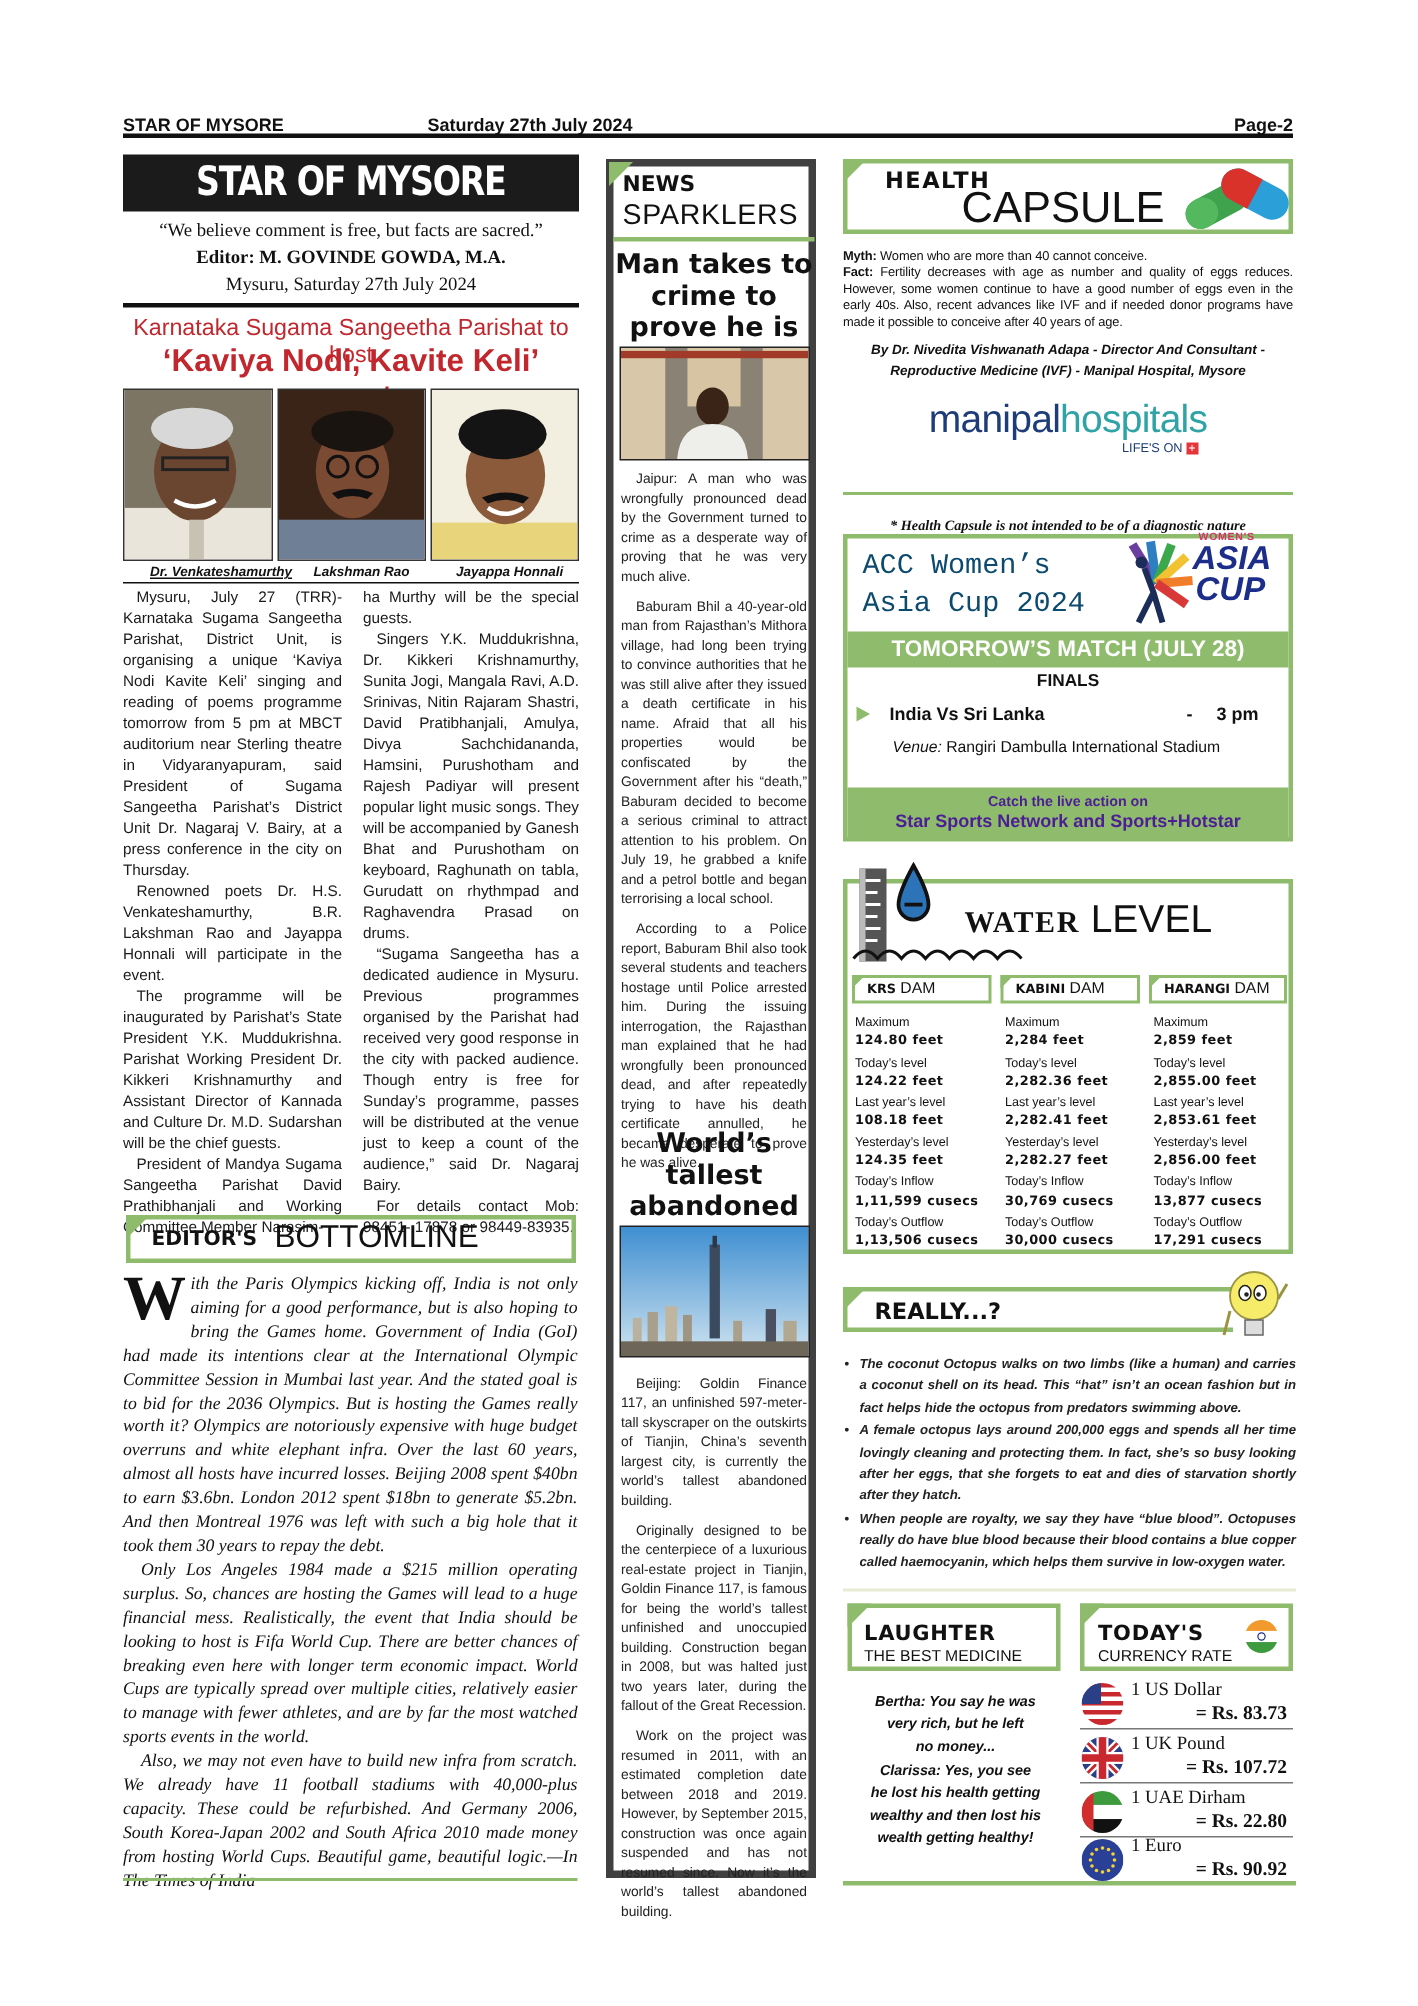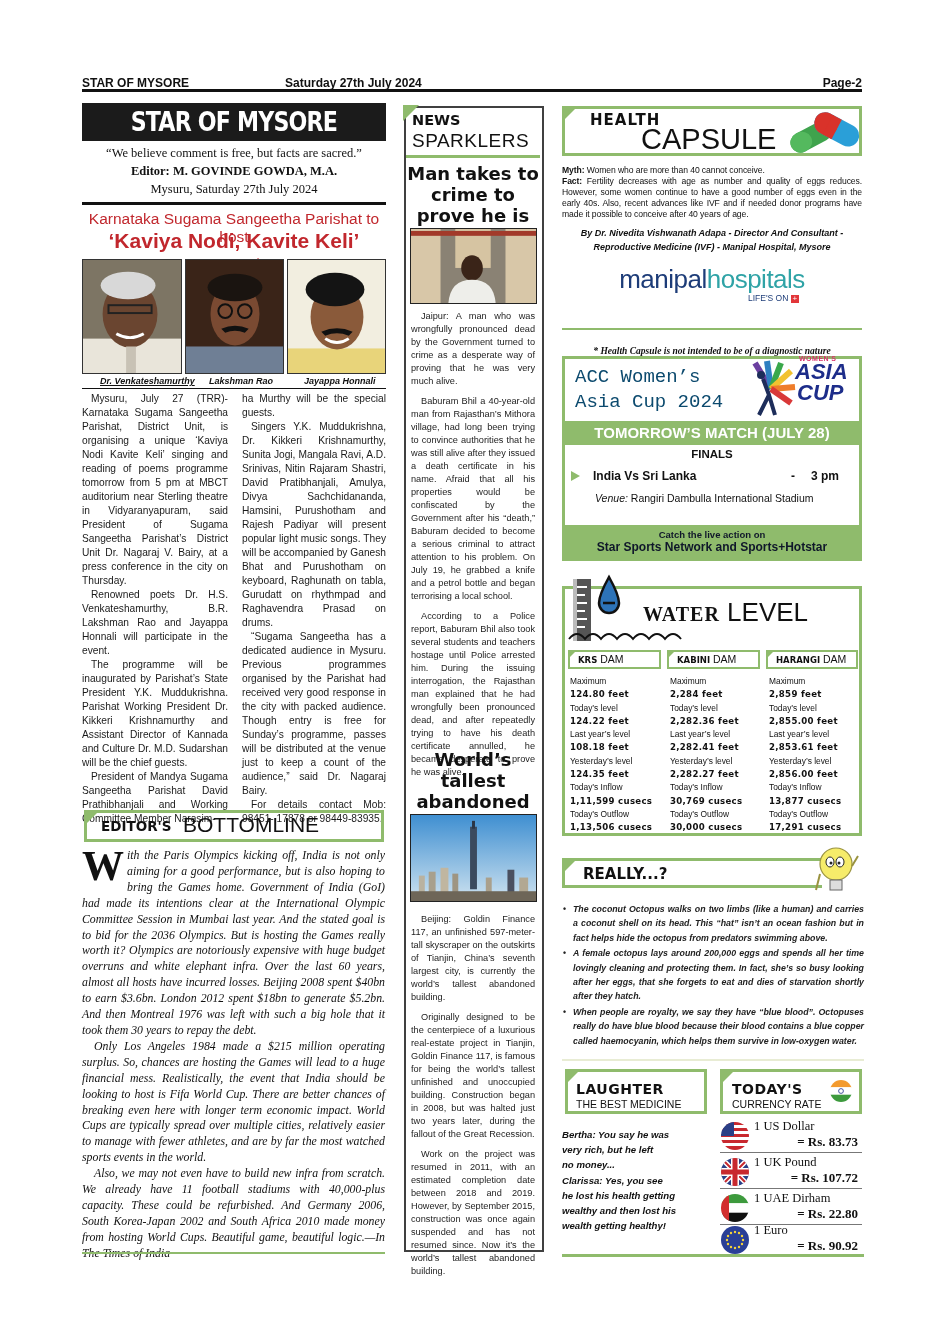--- a/index.html
+++ b/index.html
@@ -33,21 +33,21 @@
   
   #ebl{left:84px;top:810px;width:300px;height:32px;}
   #ebl .t1{position:absolute;left:14px;top:5px;font-weight:bold;font-size:13.5px;font-family:"DejaVu Sans",sans-serif;}
   #ebl .t2{position:absolute;left:96px;top:0px;font-size:21px;}
   #ebltext{left:82px;top:848px;width:303px;font-family:"Liberation Serif",serif;font-style:italic;font-size:11.8px;line-height:15.9px;text-align:justify;}
   #ebltext p{text-indent:12px;}
   #ebltext p.first{text-indent:0;}
   .dropcap{float:left;font-size:42px;line-height:32px;font-weight:bold;font-style:normal;margin-right:3px;margin-top:2px;}
   #eblrule{left:82px;top:1252px;width:303px;border-top:2px solid #8fbb6c;}
   
-  #nsbox{left:404px;top:106px;width:140px;height:1146px;border:2px solid #404040;}
+  #nsbox{left:404px;top:106px;width:140px;height:1146px;border:5px solid #404040;}
   #nsbox .hdr{position:absolute;left:0;top:0;width:134px;height:50px;border-bottom:3px solid #8fbb6c;}
   #nsbox .hdr .a{position:absolute;left:6px;top:4px;font-weight:bold;font-size:14.5px;font-family:"DejaVu Sans",sans-serif;}
   #nsbox .hdr .b{position:absolute;left:6px;top:22px;font-size:19px;letter-spacing:0.5px;}
   .nshead{position:absolute;left:0;width:134px;text-align:center;font-weight:bold;font-size:18px;line-height:21px;font-family:"DejaVu Sans",sans-serif;}
   .nstext{position:absolute;left:5px;width:124px;font-size:9.2px;line-height:13px;text-align:justify;color:#222;}
   .nstext p{text-indent:10px;margin-bottom:7px;}
   .nsphoto{position:absolute;left:4px;width:127px;border:1px solid #222;overflow:hidden;}
   .nsphoto svg{display:block;width:100%;height:100%;}
   
   #hcbox{left:562px;top:106px;width:300px;height:50px;}
@@ -65,21 +65,21 @@
   #acbox{left:562px;top:356px;width:300px;height:205px;border:3px solid #8fbb6c;background:#fff;}
   #actitle{position:absolute;left:10px;top:6px;font-size:19px;font-weight:bold;line-height:25px;color:#0c4a6e;font-family:Liberation Mono, monospace;font-weight:normal;}
   #acband{position:absolute;left:0;top:62px;width:294px;height:24px;background:#8fbb6c;color:#fff;text-align:center;font-size:15px;font-weight:bold;line-height:24px;}
   #acfinals{position:absolute;left:0;top:89px;width:294px;text-align:center;font-size:11.5px;font-weight:bold;}
   #acmatch{position:absolute;left:4px;top:110px;width:280px;font-size:12px;font-weight:bold;}
   #acmatch .tri{position:absolute;left:2px;top:2px;width:0;height:0;border-left:9px solid #8fbb6c;border-top:5px solid transparent;border-bottom:5px solid transparent;}
   #acmatch .teams{position:absolute;left:24px;top:0;}
   #acmatch .dash{position:absolute;left:222px;top:0;}
   #acmatch .time{position:absolute;left:242px;top:0;}
   #acvenue{position:absolute;left:30px;top:133px;font-size:10.5px;}
-  #acfoot{position:absolute;left:0;top:166px;width:294px;height:33px;background:#8fbb6c;color:#0f172a;text-align:center;font-weight:bold;}
+  #acfoot{position:absolute;left:0;top:166px;width:294px;height:33px;background:#8fbb6c;color:#4c1d95;text-align:center;font-weight:bold;}
   #acfoot .a{font-size:9.5px;padding-top:4px;}
   #acfoot .b{font-size:12px;}
   #aclogo{position:absolute;left:180px;top:-6px;width:112px;height:64px;}
   
   #wlbox{left:562px;top:586px;width:300px;height:250px;border:3px solid #8fbb6c;}
   #wltitle{position:absolute;left:78px;top:8px;font-size:26px;}
   #wltitle b{font-family:Liberation Serif, serif;font-size:20px;letter-spacing:1px;}
   .damhdr{position:absolute;top:61px;height:19px;border:2.5px solid #8fbb6c;font-size:10.5px;padding-left:8px;line-height:14px;}
   .damhdr b{font-family:"DejaVu Sans",sans-serif;font-size:8.5px;}
   .damhdr .fl{position:absolute;left:-2px;top:-2px;width:0;height:0;border-top:9px solid #8fbb6c;border-right:9px solid transparent;}
@@ -89,21 +89,21 @@
   #rlbox{left:562px;top:858px;width:260px;height:30px;border-top:3px solid #8fbb6c;border-left:3px solid #8fbb6c;border-bottom:3px solid #8fbb6c;}
   #rlbox .t{position:absolute;left:18px;top:4px;font-weight:bold;font-size:15px;font-family:"DejaVu Sans",sans-serif;}
   #rllist{left:562px;top:902px;width:302px;font-size:8.8px;line-height:14.4px;font-style:italic;font-weight:bold;color:#222;}
   #rllist li{list-style:none;padding-left:11px;position:relative;margin-bottom:1px;text-align:justify;}
   #rllist li:before{content:"\2022";position:absolute;left:1px;top:0;font-style:normal;}
   #rlrule{left:562px;top:1059px;width:302px;border-top:2px solid #e8ecd4;}
   
   #lgbox{left:565px;top:1069px;width:142px;height:45px;}
   #lgbox .a{position:absolute;left:8px;top:9px;font-weight:bold;font-size:14px;font-family:"DejaVu Sans",sans-serif;letter-spacing:0.5px;}
   #lgbox .b{position:absolute;left:8px;top:26px;font-size:10.5px;}
-  #lgtext{left:562px;top:1127px;width:150px;font-size:9.6px;line-height:15.2px;font-weight:bold;font-style:italic;}
+  #lgtext{left:562px;top:1127px;width:150px;text-align:center;font-size:9.6px;line-height:15.2px;font-weight:bold;font-style:italic;}
   
   #cubox{left:720px;top:1069px;width:142px;height:45px;}
   #cubox .a{position:absolute;left:9px;top:9px;font-weight:bold;font-size:14px;font-family:"DejaVu Sans",sans-serif;letter-spacing:0.5px;}
   #cubox .b{position:absolute;left:9px;top:26px;font-size:10.5px;}
   #inflag{position:absolute;left:107px;top:8px;width:22px;height:22px;border-radius:50%;overflow:hidden;}
   .curow{position:absolute;left:720px;width:142px;height:35px;border-bottom:1.5px solid #777;font-family:"Liberation Serif",serif;}
   .curow .flag{position:absolute;left:1px;top:4px;width:28px;height:28px;border-radius:50%;overflow:hidden;}
   .curow .nm{position:absolute;left:34px;top:1px;font-size:12.5px;}
   .curow .rt{position:absolute;right:4px;top:16px;font-size:13px;font-weight:bold;}
   #curule{left:562px;top:1254px;width:302px;border-top:3px solid #8fbb6c;}

